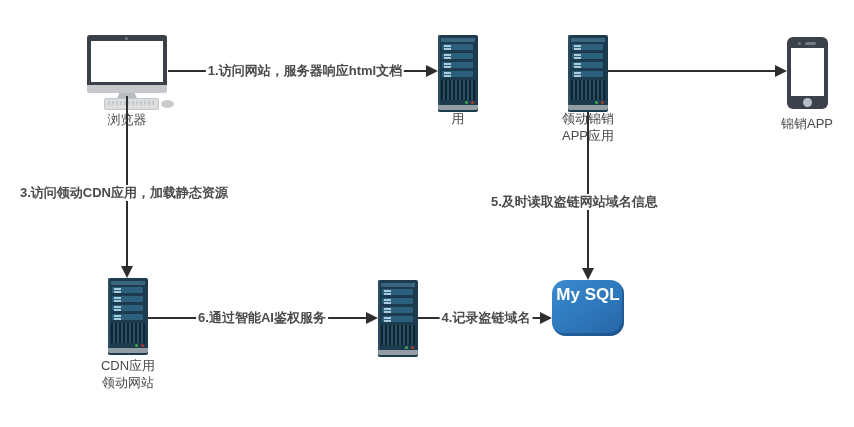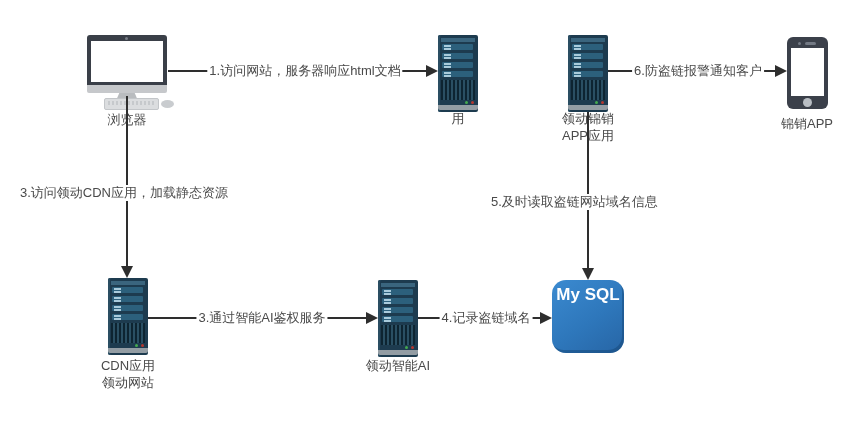--- a/index.html
+++ b/index.html
@@ -10,21 +10,21 @@
   .vline{position:absolute;width:2px;background:#2e2e2e;z-index:3;}
   .ah-right{position:absolute;width:0;height:0;border-top:6px solid transparent;
             border-bottom:6px solid transparent;border-left:12px solid #2e2e2e;z-index:3;}
   .ah-down{position:absolute;width:0;height:0;border-left:6px solid transparent;
            border-right:6px solid transparent;border-top:12px solid #2e2e2e;z-index:3;}
   
   .node-label{position:absolute;text-align:center;font-size:13px;line-height:17px;
               color:#4a4a4a;z-index:2;}
   .node-label span{display:block;}
   .arrow-label{position:absolute;font-size:13px;line-height:16px;color:#4a4a4a;
-               background:#ffffff;padding:0 2px;white-space:nowrap;z-index:4;}
+               background:#ffffff;padding:0 2px;white-space:nowrap;z-index:4;font-weight:bold;}
   .arrow-label.centered{transform:translateX(-50%);}
   
   .server{position:absolute;width:40px;height:77px;background:#1d3b4f;border-radius:2px;
           z-index:2;box-shadow:inset 2px 0 0 #2a4d62;}
   .srv-cap{height:4px;background:#3a657e;margin:3px 3px 2px;}
   .srv-bay{height:6px;background:#2c607c;margin:0 5px 3px 4px;border-radius:1px;position:relative;}
   .srv-bay.gap{margin-top:3px;}
   .srv-bay i{position:absolute;left:2px;top:1px;width:7px;height:2px;background:#a9cbdc;
              box-shadow:0 3px 0 0 #a9cbdc;}
   .srv-vent{height:20px;margin:2px 3px 0;
@@ -54,21 +54,21 @@
   
   .phone{position:absolute;width:41px;height:72px;background:#3b404a;border-radius:6px;z-index:2;}
   .ph-cam{position:absolute;left:11px;top:5px;width:3px;height:3px;border-radius:50%;
           background:#737984;}
   .ph-speaker{position:absolute;left:18px;top:5px;width:11px;height:3px;border-radius:2px;
               background:#737984;}
   .ph-screen{position:absolute;left:4px;top:11px;right:4px;bottom:13px;background:#ffffff;}
   .ph-home{position:absolute;left:16px;bottom:2px;width:9px;height:9px;border-radius:50%;
            background:#b9bec4;}
   
-  .mysql{position:absolute;width:72px;height:73px;border-radius:14px;z-index:2;
+  .mysql{position:absolute;width:72px;height:56px;border-radius:14px;z-index:2;
          background:linear-gradient(145deg,#3b8ad0 0%,#2e77bb 55%,#2765a5 100%);
          box-shadow:inset -2px -3px 0 rgba(18,66,112,.45);
          display:flex;justify-content:center;align-items:flex-start;}
   .mysql-text{color:#ffffff;font-weight:bold;font-size:17px;margin-top:5px;
               font-family:"Liberation Sans",sans-serif;}
 </style>
 </head>
 <body>
 
 <div class="canvas">
@@ -209,27 +209,25 @@
         <i></i>
       </div>
     <div class="srv-vent"></div>
     <div class="srv-strip">
       <i class="led g"></i>
       <i class="led r"></i>
     </div>
     <div class="srv-base"></div>
   </div>
   <div class="node-label" style="left:352px;top:357px;width:92px">
-    <span>领动智能AI</span>
   </div>
 
   <div class="mysql" style="left:552px;top:280px">
     <span class="mysql-text">My SQL</span>
   </div>
 
   <div class="arrow-label centered" style="left:305px;top:63px">1.访问网站，服务器响应html文档</div>
   <div class="arrow-label" style="left:18px;top:185px">3.访问领动CDN应用，加载静态资源</div>
-  <div class="arrow-label centered" style="left:262px;top:310px">3.通过智能AI鉴权服务</div>
+  <div class="arrow-label centered" style="left:262px;top:310px">6.通过智能AI鉴权服务</div>
   <div class="arrow-label centered" style="left:486px;top:310px">4.记录盗链域名</div>
   <div class="arrow-label" style="left:489px;top:194px">5.及时读取盗链网站域名信息</div>
-  <div class="arrow-label centered" style="left:698px;top:63px">6.防盗链报警通知客户</div>
 
 </div>
 
 </body></html>

